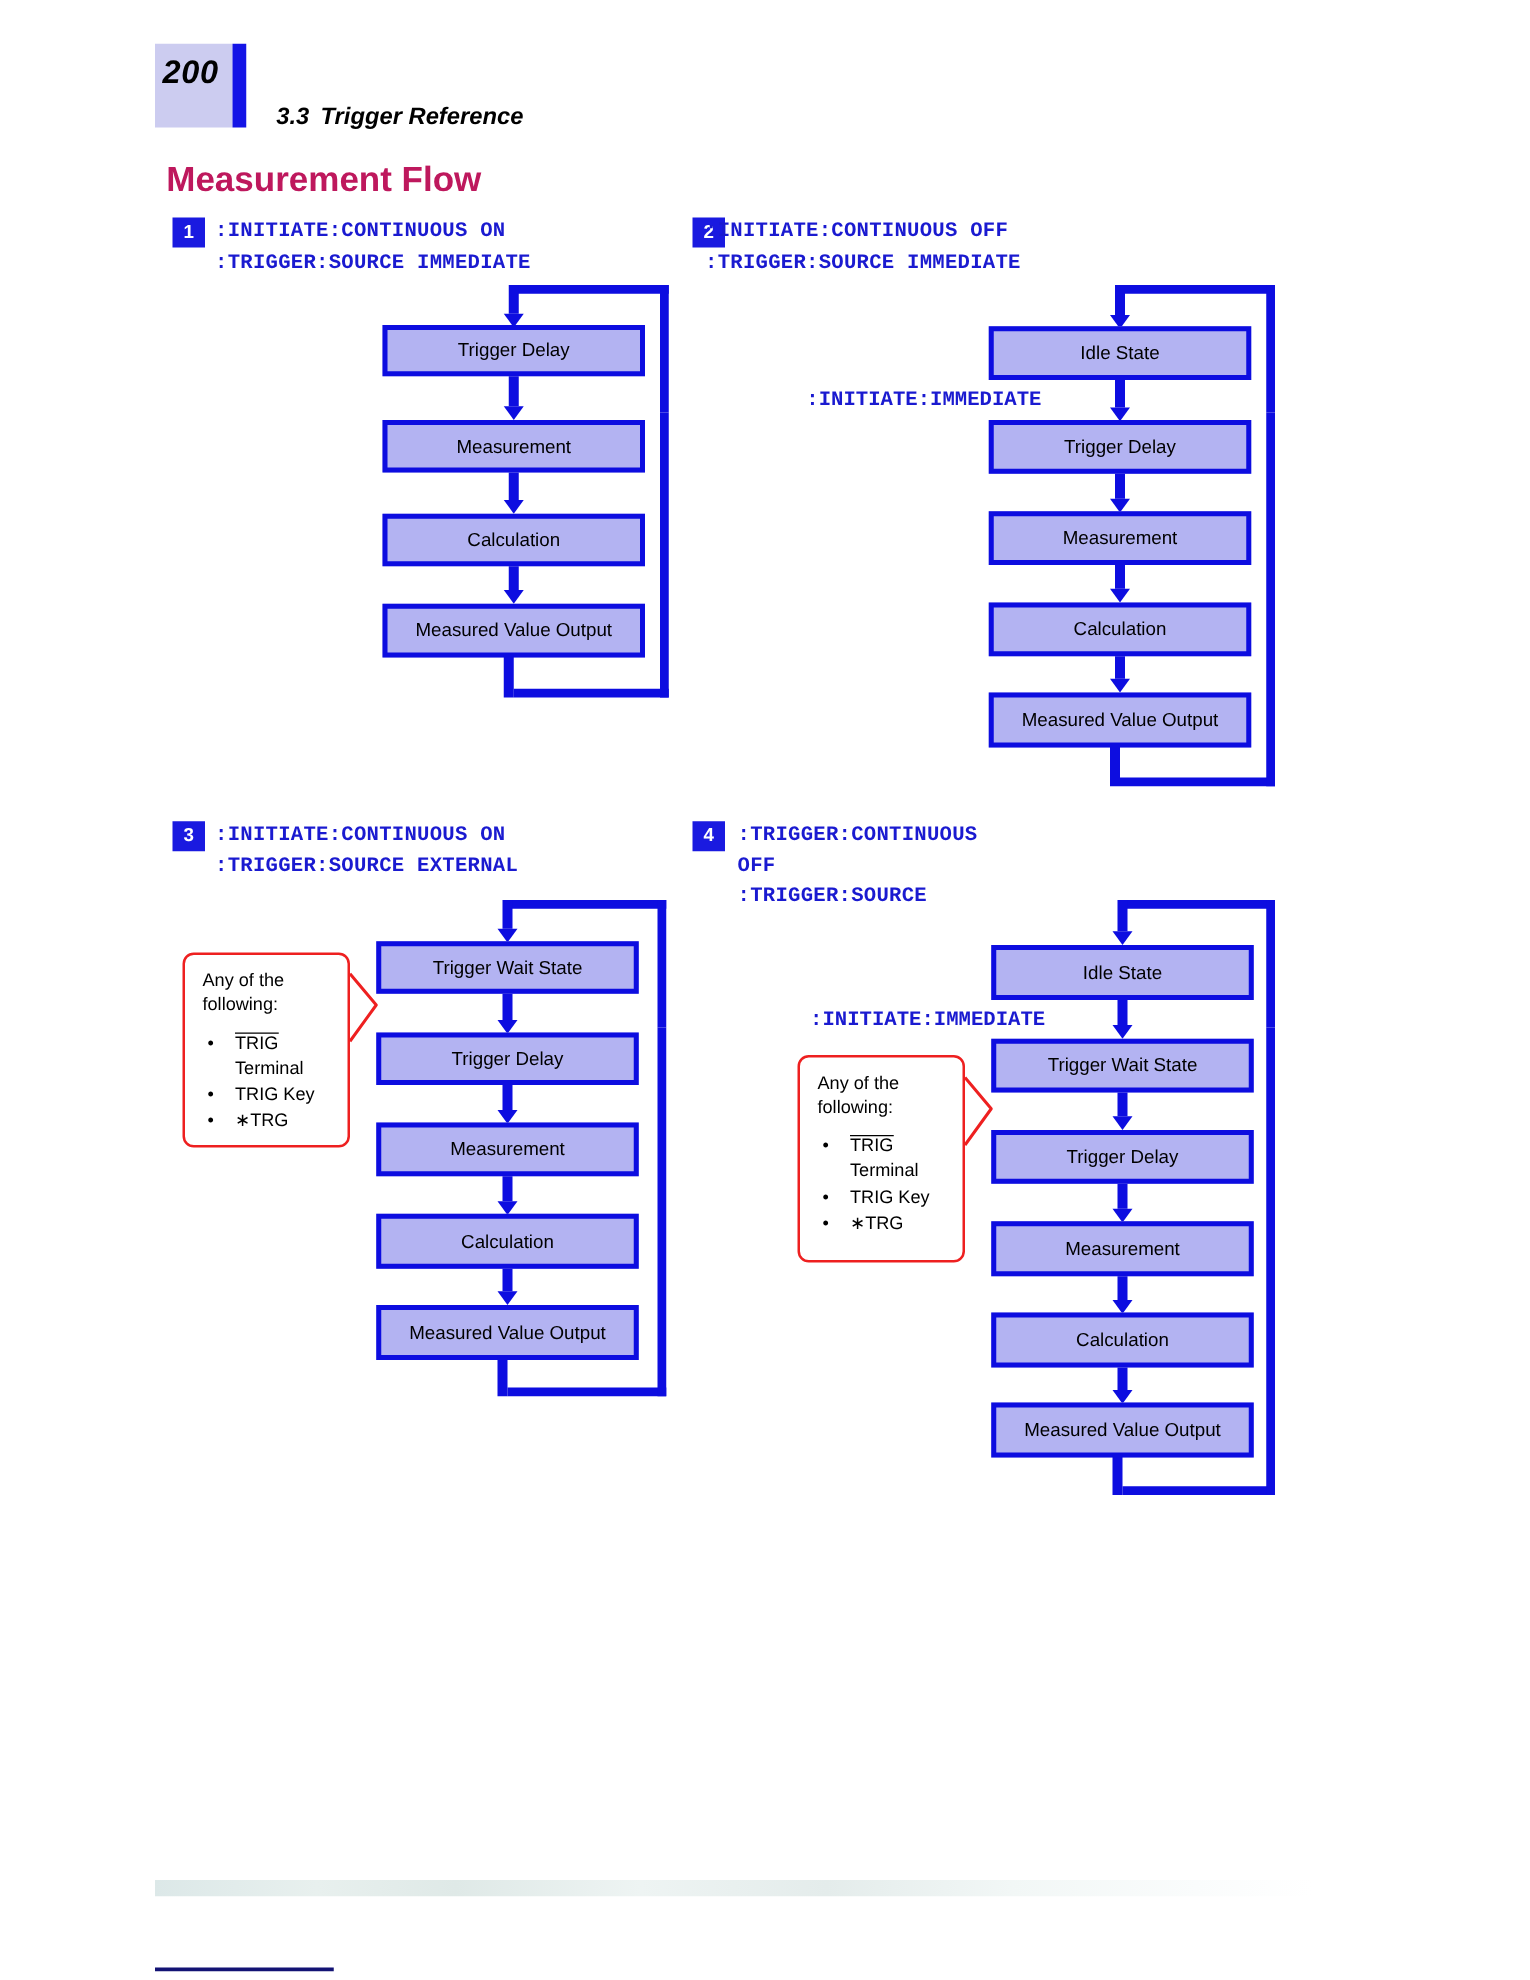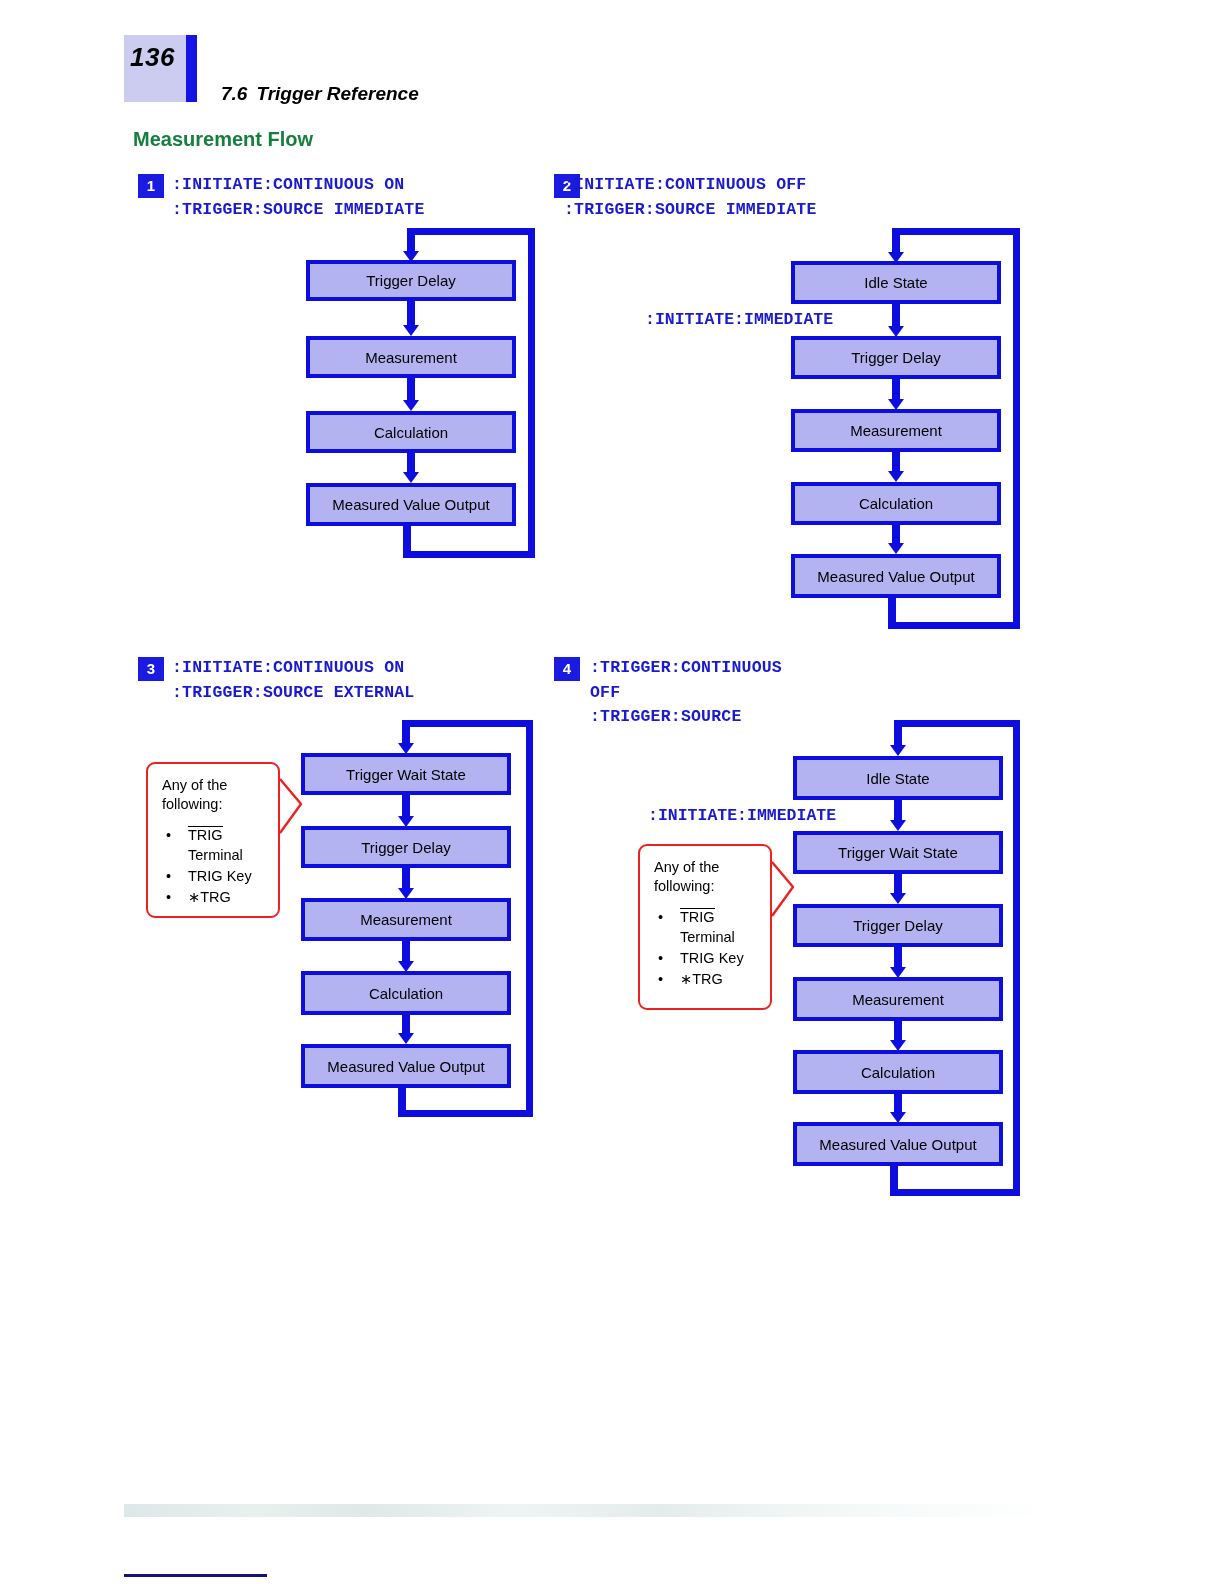--- a/index.html
+++ b/index.html
@@ -49,23 +49,23 @@
     font-size: 19px;
     font-weight: bold;
     font-style: italic;
     color: #000000;
   }
   #section-title .num { margin-right: 9px; }
   #doc-title {
     position: absolute;
     left: 133px;
     top: 128px;
-    font-size: 20px;
-    font-weight: bold;
-    color: #15803d;
+    font-size: 28px;
+    font-weight: bold;
+    color: #be185d;
   }
 
   
   .flow {
     position: absolute;
   }
   .cmd-badge {
     position: absolute;
     width: 26px;
     height: 24px;
@@ -196,23 +196,23 @@
     width: 143px;
     height: 3px;
     background: #131374;
   }
 </style>
 </head>
 <body>
 
 <div id="page-badge"></div>
 <div id="page-badge-bar"></div>
-<div id="page-number">136</div>
+<div id="page-number">200</div>
 <div id="section-title">
-  <span class="num">7.6</span><span>Trigger Reference</span>
+  <span class="num">3.3</span><span>Trigger Reference</span>
 </div>
 <div id="doc-title">Measurement Flow</div>
 
 <div class="flow">
   <div class="cmd-badge" style="left:138px; top:174px;">1</div>
   <div class="cmd-lines" style="left:172px; top:173px;">:INITIATE:CONTINUOUS ON
 :TRIGGER:SOURCE IMMEDIATE</div>
 
   <div class="loop" style="left:411px; top:228px; width:124px; height:102px; border-bottom:none;"></div>
   <div class="loop" style="left:411px; top:330px; width:124px; height:228px; border-top:none;"></div>

